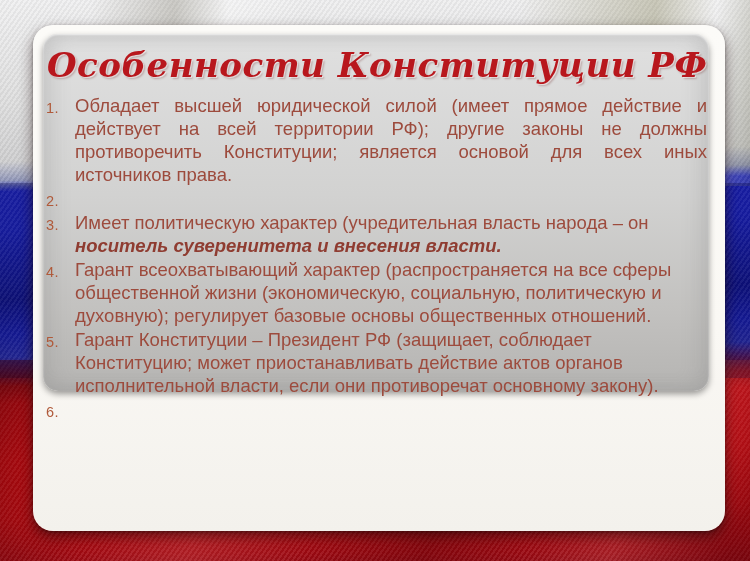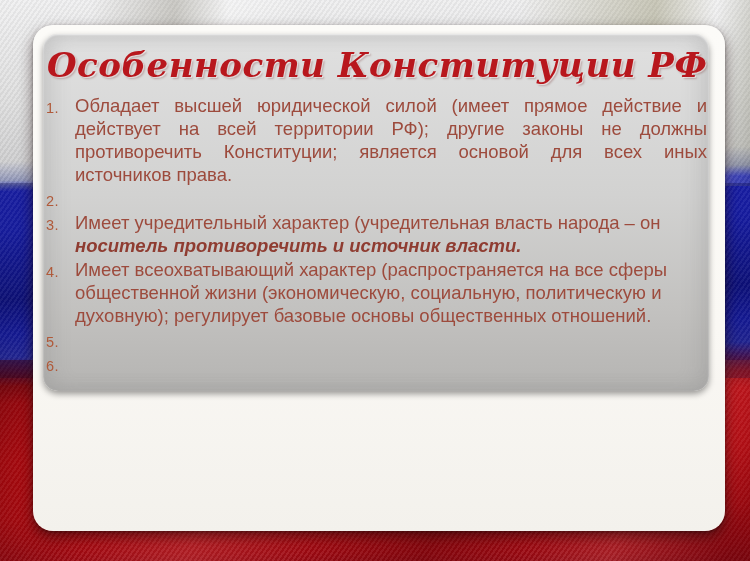--- a/index.html
+++ b/index.html
@@ -174,30 +174,31 @@
         <span class="num">1.</span>
         <span class="txt">Обладает высшей юридической силой (имеет прямое действие и действует на всей территории РФ); другие законы не должны противоречить Конституции; является основой для всех иных источников права.</span>
       </li>
 
       <li>
         <span class="num">2.</span>
       </li>
 
       <li>
         <span class="num">3.</span>
-        <span class="txt">Имеет учредительный характер (учредительная власть народа – он </span><span class="bold-seg">носитель противоречить и источник власти.</span>
+        <span class="txt">Имеет политическую характер (учредительная власть народа – он </span><span class="bold-seg">носитель суверенитета и внесения власти.</span>
       </li>
 
       <li>
         <span class="num">4.</span>
-        <span class="txt">Имеет всеохватывающий характер (распространяется на все сферы общественной жизни (экономическую, социальную, политическую и духовную); регулирует базовые основы общественных отношений.</span>
+        <span class="txt">Гарант всеохватывающий характер (распространяется на все сферы общественной жизни (экономическую, социальную, политическую и духовную); регулирует базовые основы общественных отношений.</span>
       </li>
 
       <li>
         <span class="num">5.</span>
+        <span class="txt">Гарант Конституции – Президент РФ (защищает, соблюдает Конституцию; может приостанавливать действие актов органов исполнительной власти, если они противоречат основному закону).</span>
       </li>
 
       <li>
         <span class="num">6.</span>
       </li>
 
     </ol>
   </div>
 </div>
 

